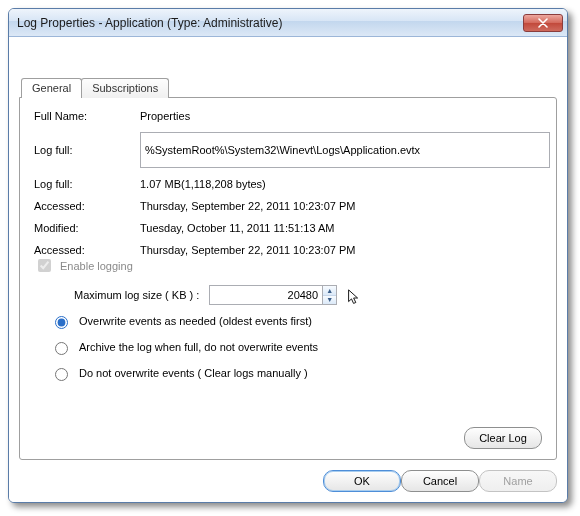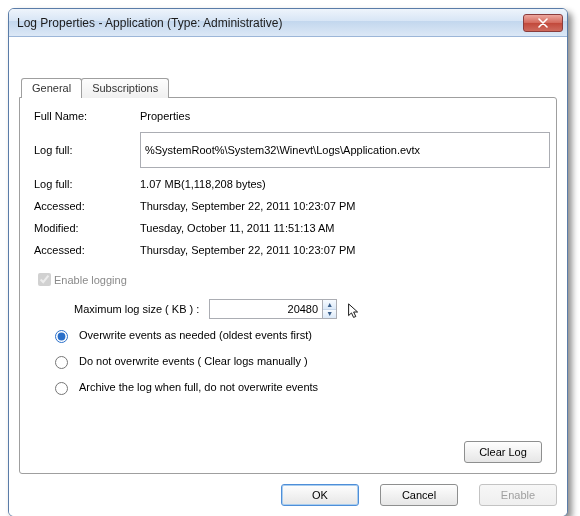--- a/index.html
+++ b/index.html
@@ -99,22 +99,21 @@
   .path-input {
     width: 410px;
     height: 36px;
     border: 1px solid #abadb3;
     padding: 1px 4px;
     font-family: inherit;
     font-size: 11px;
     background: #fff;
   }
   .checkbox-row {
-    margin-top: 14px;
-    display: flex; align-items: center; gap: 0;
+    display: flex; align-items: center; gap: 6px;
     color: #8a8a8a;
   }
   .checkbox-row input { accent-color: #7aa3d6; }
   .maxrow {
     margin-top: 10px;
     display: flex; align-items: center; gap: 10px; margin-left: 40px;
   }
   .spin {
     display: flex; align-items: stretch;
     border: 1px solid #abadb3;
@@ -156,37 +155,37 @@
   .radio-row { display: flex; align-items: center; gap: 8px; }
   .radio-row input { accent-color: #2a6fc9; }
   .clearlog-row {
     display: flex; justify-content: flex-end;
     margin-top: 46px;
   }
   .btn {
     min-width: 78px;
     height: 22px;
     border: 1px solid #8e8f8f;
-    border-radius: 3px;
+    border-radius: 10px;
     background: linear-gradient(to bottom, #fefefe, #e6e6e6);
     font-family: inherit; font-size: 11px;
     padding: 0 12px;
     cursor: default;
   }
   .btn.default {
     border-color: #4e8ed8;
     box-shadow: 0 0 0 1px #a8cdef inset;
   }
   .btn.disabled {
     color: #a0a0a0;
     border-color: #c3c3c3;
     background: linear-gradient(to bottom,#f7f7f7,#efefef);
   }
   .dlg-buttons {
-    display: flex; justify-content: flex-end; gap: 21px;
+    display: flex; justify-content: flex-end; gap: 0;
     margin-top: 10px;
   }
 </style>
 </head>
 <body>
 
 <div class="wrap">
   <div class="window">
 
     <div class="titlebar">
@@ -255,35 +254,35 @@
         </div>
 
 
         <div class="radios">
           <label class="radio-row">
             <input type="radio" name="ov" checked="" style="">
             <span>Overwrite events as needed (oldest events first)</span>
           </label>
           <label class="radio-row">
             <input type="radio" name="ov" style="">
-            <span>Do not overwrite events ( Clear logs manually )</span>
+            <span>Archive the log when full, do not overwrite events</span>
           </label>
           <label class="radio-row">
             <input type="radio" name="ov" style="">
-            <span>Archive the log when full, do not overwrite events</span>
+            <span>Do not overwrite events ( Clear logs manually )</span>
           </label>
         </div>
 
         <div class="clearlog-row">
           <button class="btn">Clear Log</button>
         </div>
 
       </div>
 
       <div class="dlg-buttons">
         <button class="btn default">OK</button>
         <button class="btn">Cancel</button>
-        <button class="btn disabled" disabled="">Enable</button>
+        <button class="btn disabled" disabled="">Name</button>
       </div>
 
     </div>
   </div>
 </div>
 
 </body></html>

